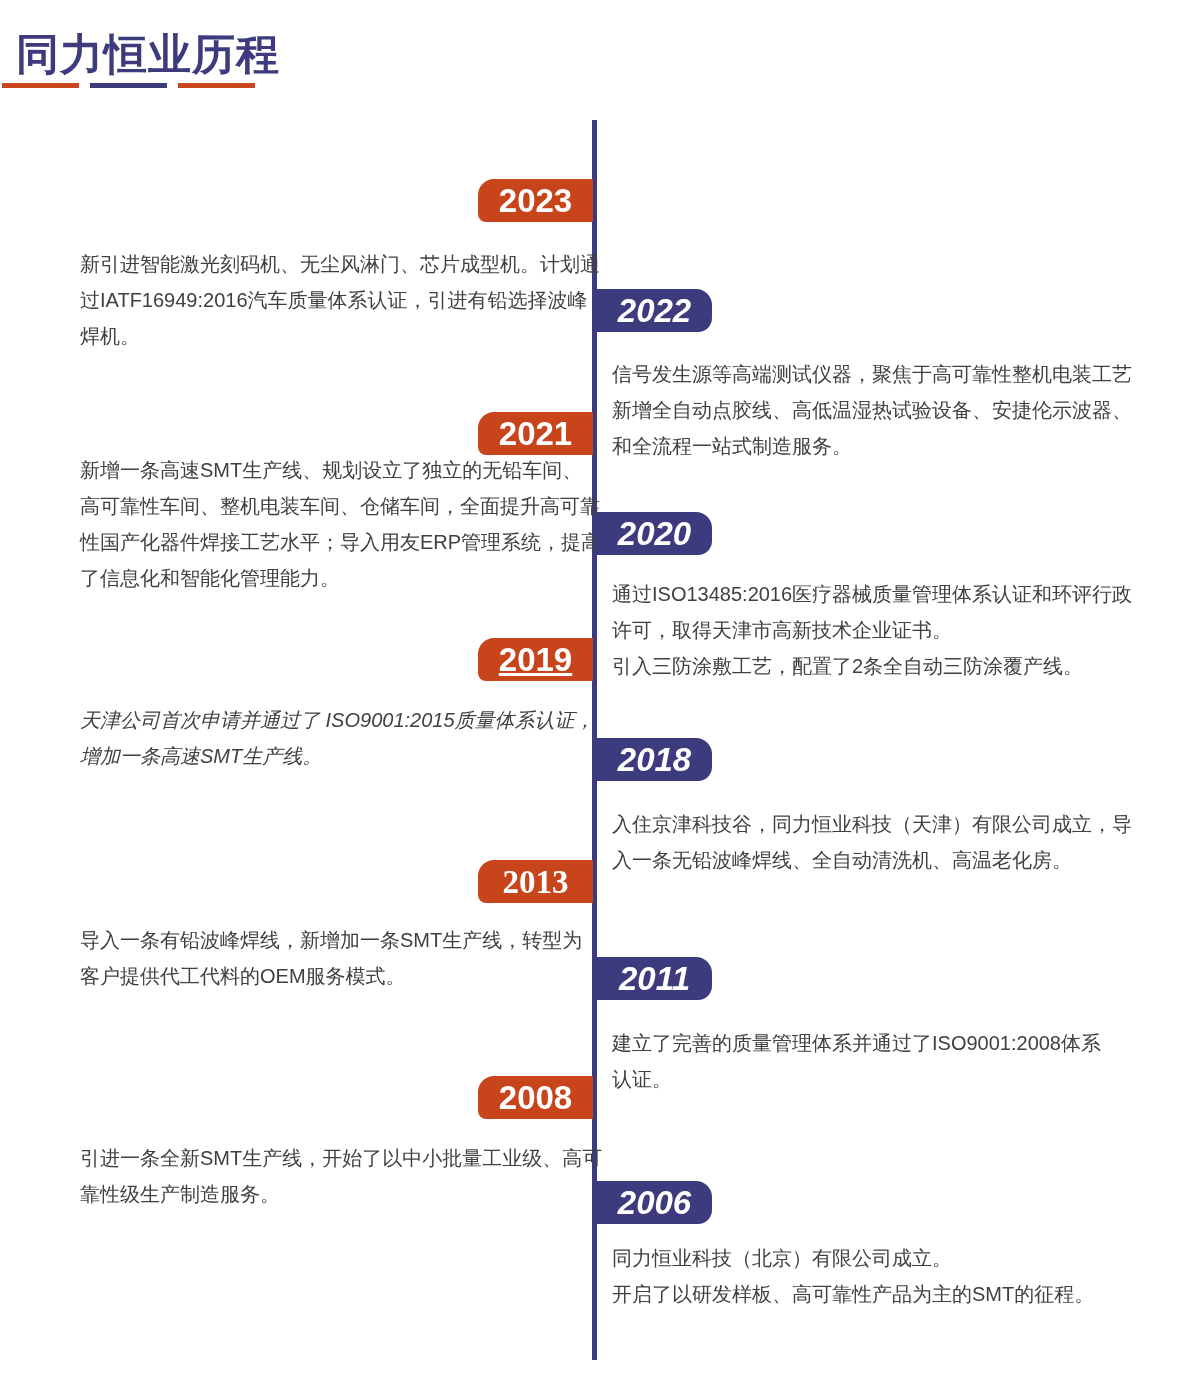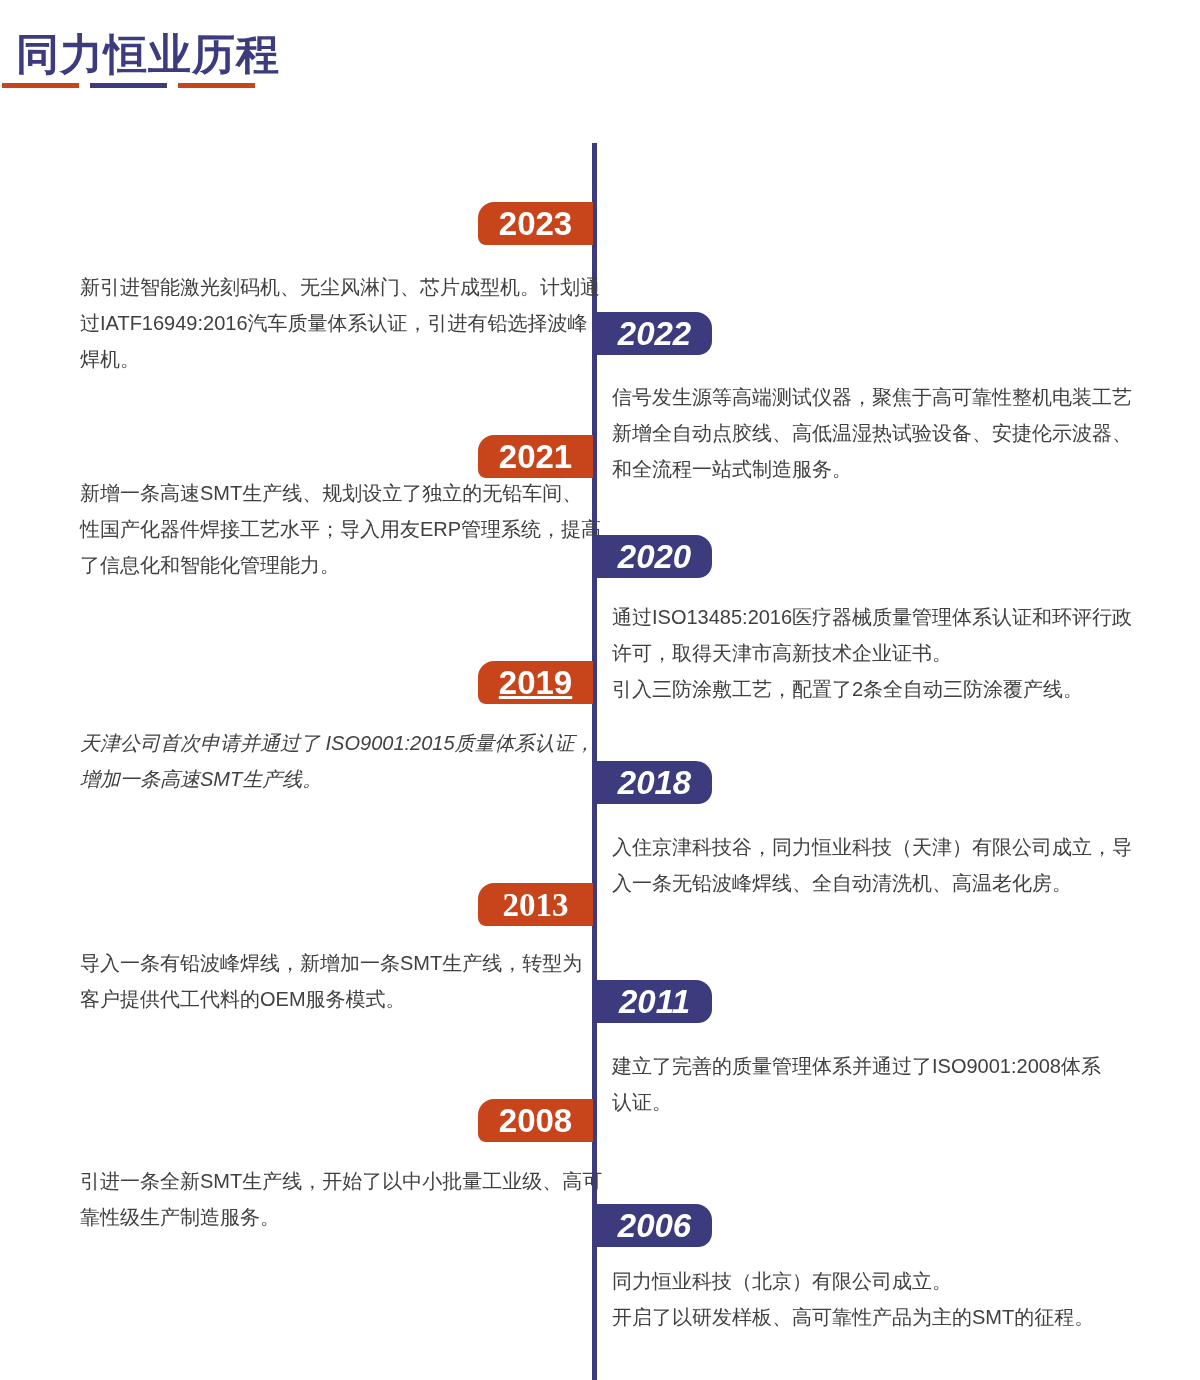--- a/index.html
+++ b/index.html
@@ -42,21 +42,20 @@
     width: 77px;
     height: 5px;
   }
   .seg-orange { background: var(--orange, #C8441A); }
   .seg-purple { background: var(--purple, #3B3B7E); }
 
   
   .timeline {
     position: absolute;
     inset: 0;
-    margin-top: 23px;
   }
   .timeline-line {
     position: absolute;
     left: 592px;
     top: 120px;
     width: 5px;
     height: 1240px;
     background: var(--purple, #3B3B7E);
   }
   .year-badge {
@@ -112,20 +111,21 @@
       </div>
       <div class="year-badge right" style="top: 289px;">2022</div>
       <div class="entry-text right" style="top: 356px;">
         <div class="entry-line">信号发生源等高端测试仪器，聚焦于高可靠性整机电装工艺</div>
         <div class="entry-line">新增全自动点胶线、高低温湿热试验设备、安捷伦示波器、</div>
         <div class="entry-line">和全流程一站式制造服务。</div>
       </div>
       <div class="year-badge left" style="top: 412px;">2021</div>
       <div class="entry-text left" style="top: 452px;">
         <div class="entry-line">新增一条高速SMT生产线、规划设立了独立的无铅车间、</div>
+        <div class="entry-line">高可靠性车间、整机电装车间、仓储车间，全面提升高可靠</div>
         <div class="entry-line">性国产化器件焊接工艺水平；导入用友ERP管理系统，提高</div>
         <div class="entry-line">了信息化和智能化管理能力。</div>
       </div>
       <div class="year-badge right" style="top: 512px;">2020</div>
       <div class="entry-text right" style="top: 576px;">
         <div class="entry-line">通过ISO13485:2016医疗器械质量管理体系认证和环评行政</div>
         <div class="entry-line">许可，取得天津市高新技术企业证书。</div>
         <div class="entry-line">引入三防涂敷工艺，配置了2条全自动三防涂覆产线。</div>
       </div>
       <div class="year-badge left" style="top: 638px; text-decoration: underline;">2019</div>

